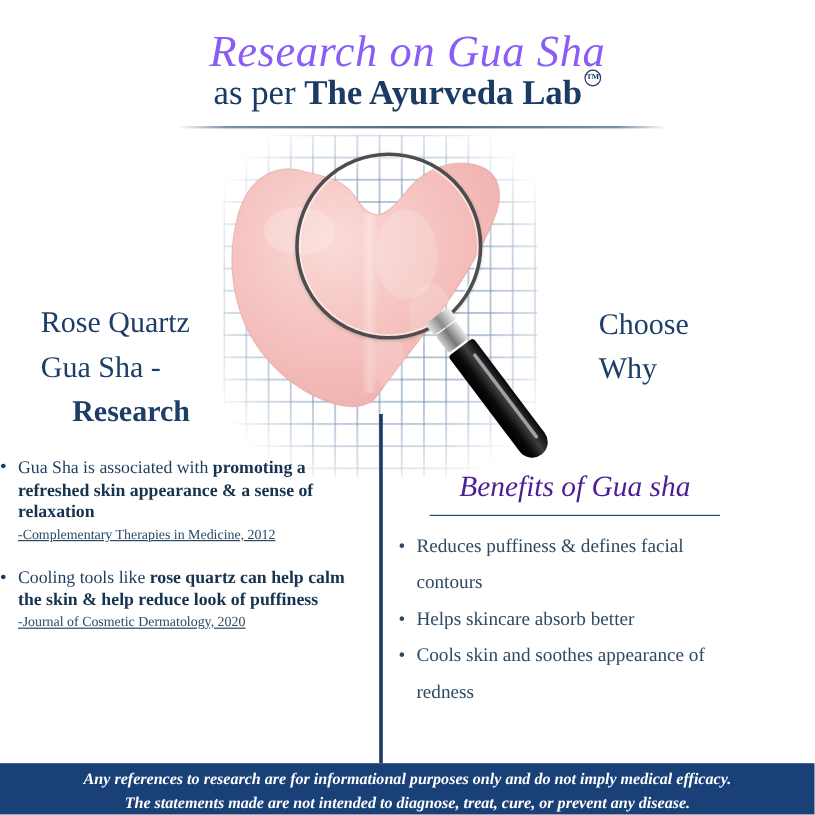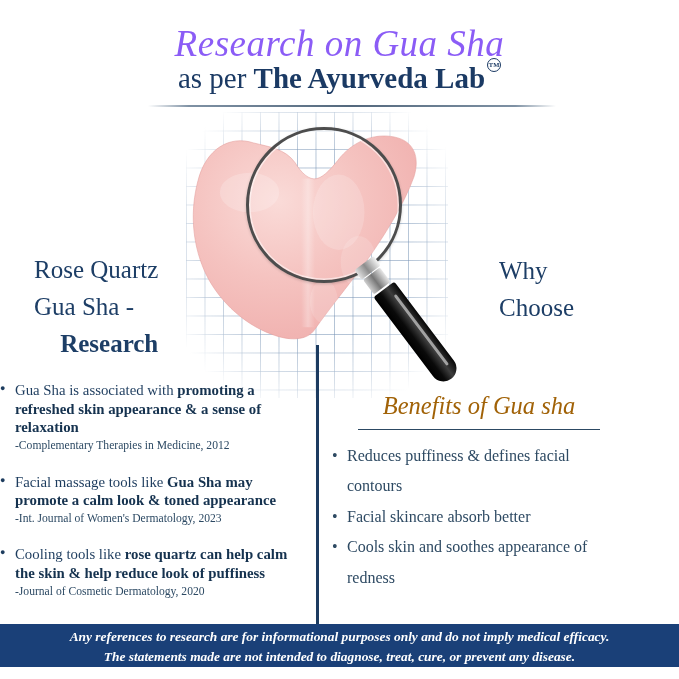--- a/index.html
+++ b/index.html
@@ -45,33 +45,33 @@
   .side-heading .hl{font-weight:400;}
   .side-heading .hl.bold{font-weight:700;text-align:right;}
   .left-heading{left:34px;top:240px;}
   .right-heading{left:499px;top:241px;}
   
   .research-list{position:absolute;left:0;top:381px;width:296px;margin:0;padding:0;list-style:none;}
   .research-list li{position:relative;padding-left:15px;margin-bottom:19px;
     font-size:14.8px;line-height:1.26;color:#1d3c5e;}
   .research-list li::before{content:"\25CF";position:absolute;left:0;top:2px;font-size:9px;color:#1d3c5e;}
   .research-list b{font-weight:700;color:#15324f;}
-  .citation{font-size:11.6px;color:#2c4963;margin-top:2px;font-weight:400;}
+  .citation{font-size:11.6px;color:#2c4963;margin-top:2px;font-weight:400;text-decoration:underline;}
   
   .divider{position:absolute;left:316px;top:345px;width:3px;height:291px;background:#1c3b60;}
   
   .benefits-title{position:absolute;left:358px;top:392px;width:242px;text-align:center;
-    font-style:italic;font-size:24.5px;color:#a16207;padding-bottom:9px;
+    font-style:italic;font-size:24.5px;color:#4c1d95;padding-bottom:9px;
     border-bottom:1.5px solid #2c4963;}
   .benefits-list{position:absolute;left:332px;top:441px;width:292px;margin:0;padding:0;
     list-style:none;font-size:16px;line-height:1.9;color:#2e4a63;}
   .benefits-list li{position:relative;padding-left:15px;}
   .benefits-list li::before{content:"\2022";position:absolute;left:0;top:0;color:#2e4a63;}
   
-  .disclaimer{position:absolute;left:0;bottom:12px;width:679px;height:43px;background:#1a4078;
+  .disclaimer{position:absolute;left:0;bottom:0;width:679px;height:43px;background:#1a4078;
     color:#ffffff;text-align:center;font-style:italic;font-weight:700;font-size:13.4px;
     line-height:1.5;box-sizing:border-box;padding-top:3px;}
 </style>
 </head>
 <body>
 
 <div class="canvas">
 
   <h1 class="title">Research on Gua Sha</h1>
   <div class="subtitle">
@@ -113,45 +113,41 @@
     <div class="handle"></div>
   </div>
 
   <div class="side-heading left-heading">
     <div class="hl">Rose Quartz</div>
     <div class="hl">Gua Sha -</div>
     <div class="hl bold">Research</div>
   </div>
 
   <div class="side-heading right-heading">
+    <div class="hl">Choose</div>
     <div class="hl">Why</div>
-    <div class="hl">Choose</div>
   </div>
 
   <ul class="research-list">
     <li>
       <span>Gua Sha is associated with </span><b>promoting a refreshed skin appearance &amp; a sense of relaxation</b>
       <div class="citation">-Complementary Therapies in Medicine, 2012</div>
-    </li>
-    <li>
-      <span>Facial massage tools like </span><b>Gua Sha may promote a calm look &amp; toned appearance</b>
-      <div class="citation">-Int. Journal of Women's Dermatology, 2023</div>
     </li>
     <li>
       <span>Cooling tools like </span><b>rose quartz can help calm the skin &amp; help reduce look of puffiness</b>
       <div class="citation">-Journal of Cosmetic Dermatology, 2020</div>
     </li>
   </ul>
 
   <div class="divider"></div>
 
   <div class="benefits-title">Benefits of Gua sha</div>
   <ul class="benefits-list">
     <li>Reduces puffiness &amp; defines facial contours</li>
-    <li>Facial skincare absorb better</li>
+    <li>Helps skincare absorb better</li>
     <li>Cools skin and soothes appearance of redness</li>
   </ul>
 
   <footer class="disclaimer">
     <div>Any references to research are for informational purposes only and do not imply medical efficacy.</div>
     <div>The statements made are not intended to diagnose, treat, cure, or prevent any disease.</div>
   </footer>
 
 </div>
 

